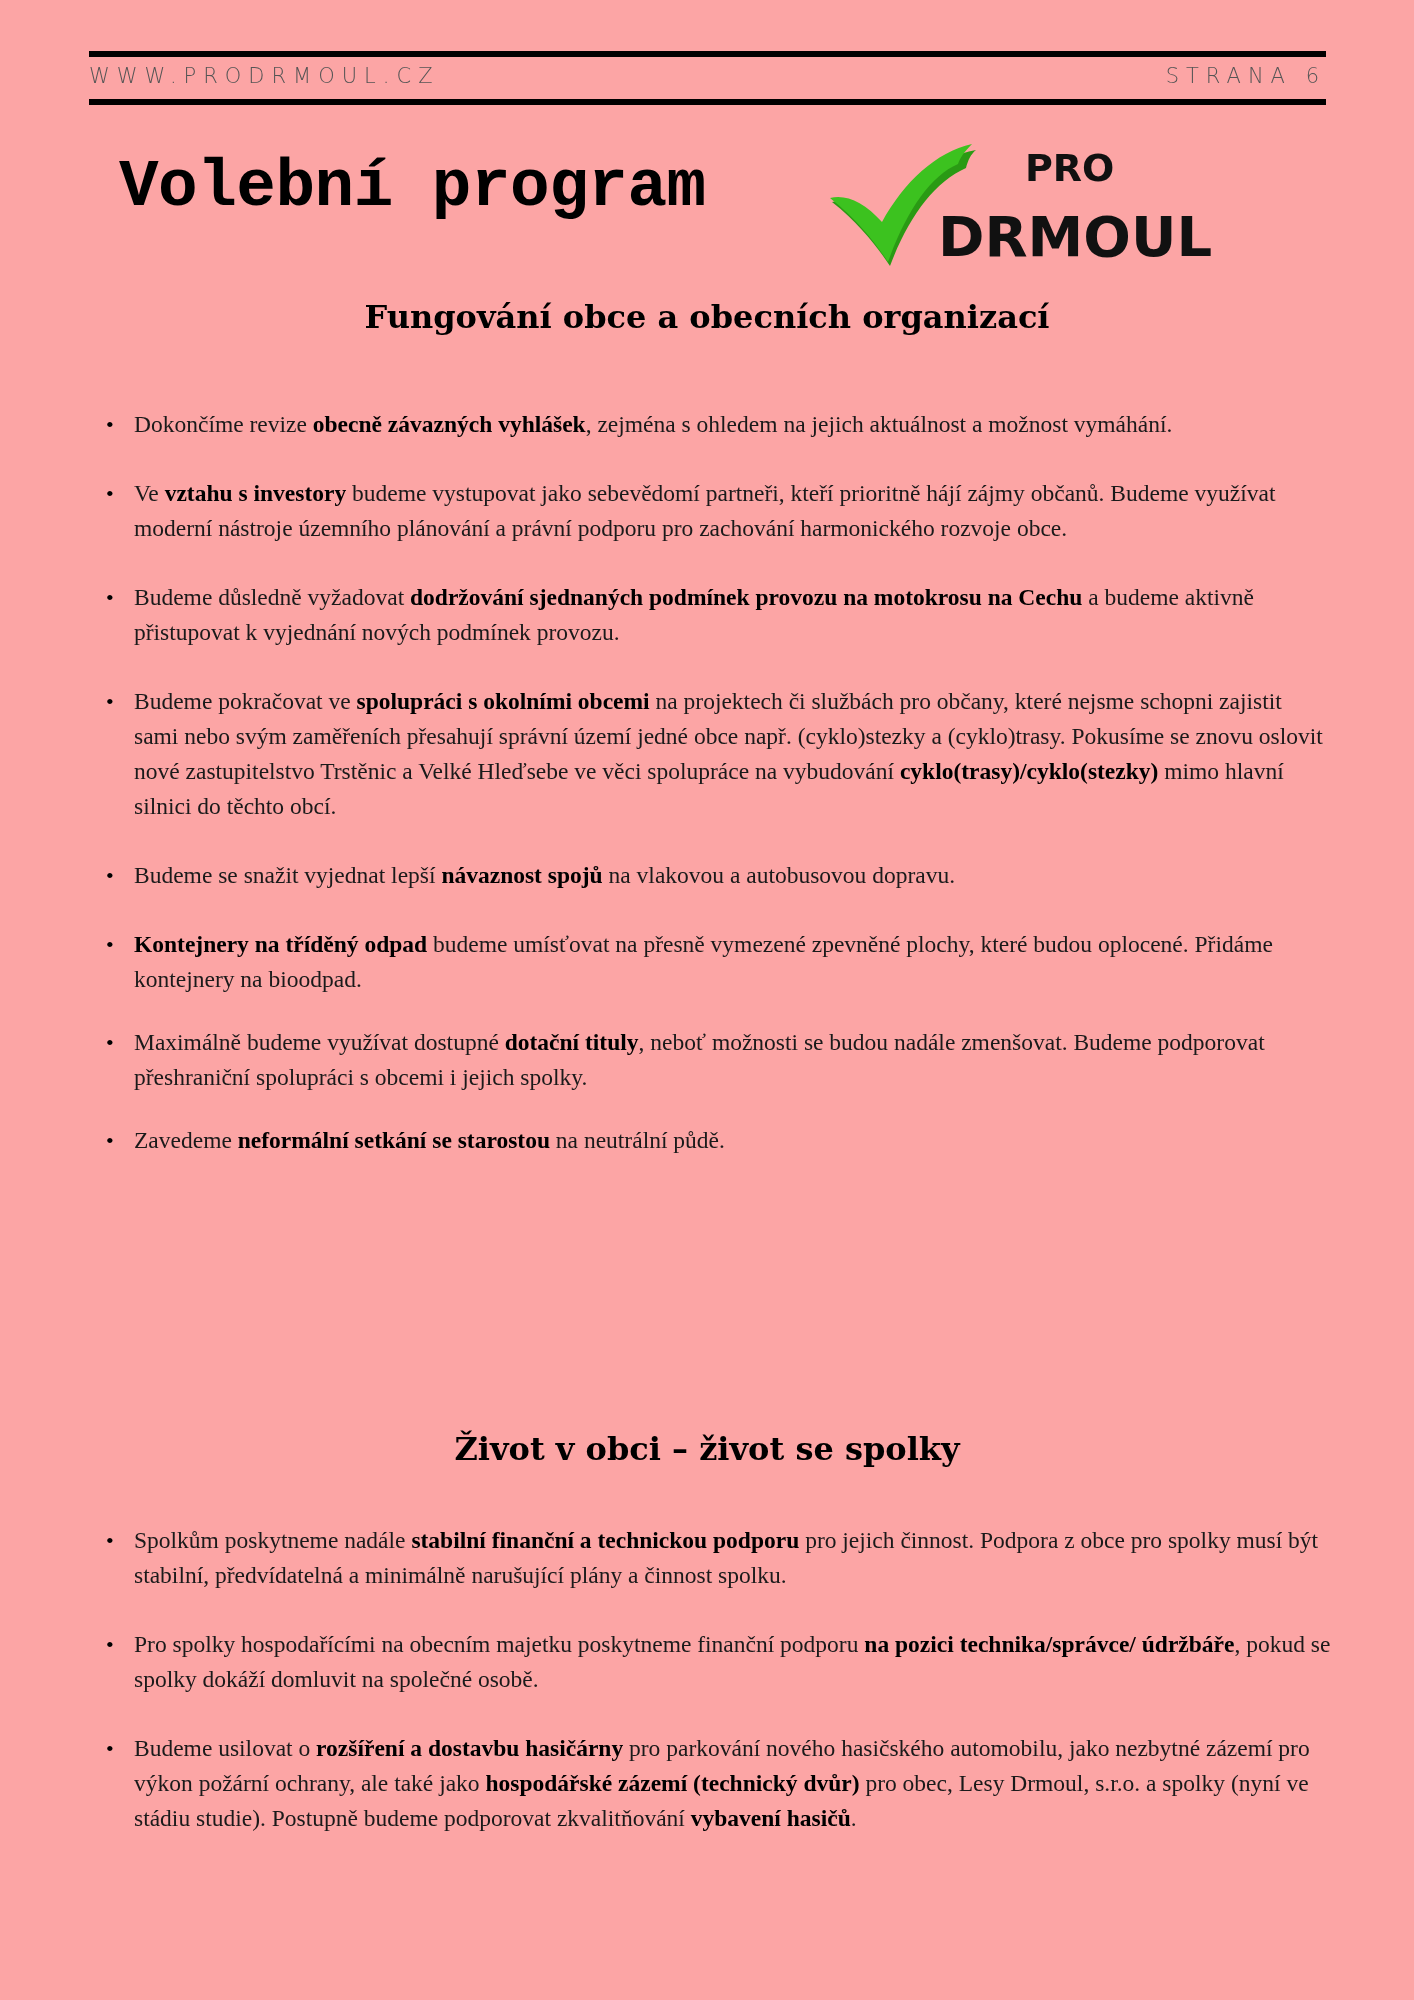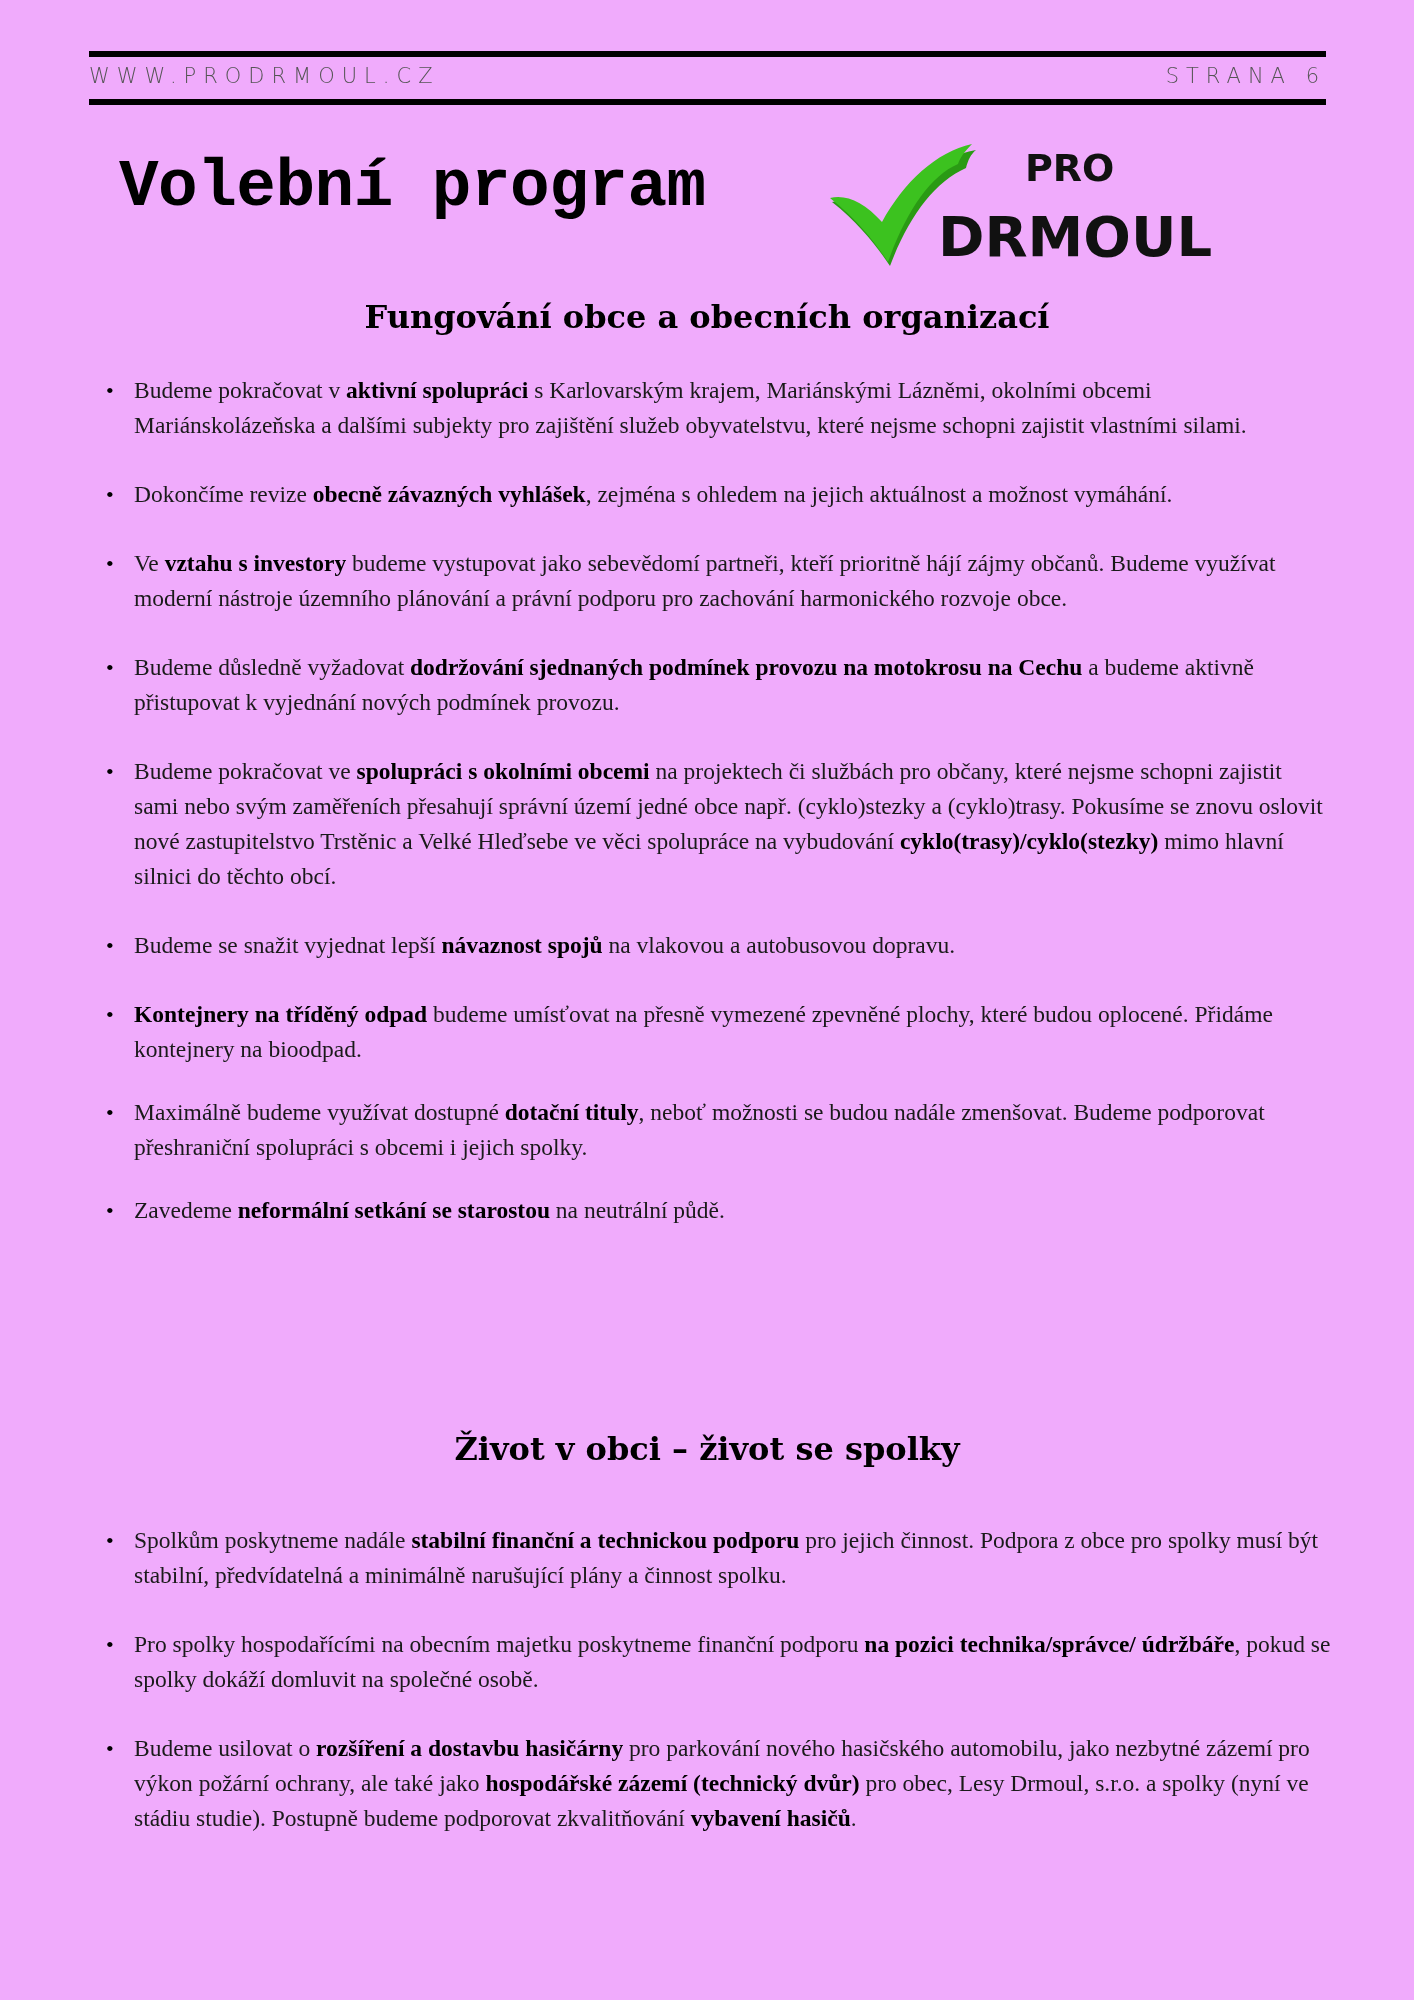--- a/index.html
+++ b/index.html
@@ -1,17 +1,17 @@
 <!DOCTYPE html>
 <html><head>
   <meta charset="utf-8">
   <style>
     html, body { margin: 0; padding: 0; background: #ffffff; }
     body { width: 1414px; height: 2000px; position: relative; overflow: hidden; color: #1a1a1a; }
-    .page { position: absolute; left: 0; top: 0; width: 1414px; height: 2000px; background: #f0abfc; }
+    .page { position: absolute; left: 0; top: 0; width: 1414px; height: 2000px; background: #fca5a5; }
 
     
     .rule { position: absolute; left: 89px; width: 1237px; background: #000; }
     .rule.top { top: 51px; height: 6px; }
     .rule.bottom { top: 99px; height: 6px; }
     .hdr-text { position: absolute; top: 64px; font-family: "DejaVu Sans", sans-serif; font-size: 21px; letter-spacing: 7px; color: #555; font-weight: 300; }
     .hdr-left { left: 89px; }
     .hdr-right { right: 88px; letter-spacing: 7px; }
 
     
@@ -46,21 +46,20 @@
     <svg class="logo-check" viewBox="0 0 150 135">
       <path id="check-shadow" d="M6 62 C22 58 40 66 58 86 C80 48 112 16 150 10 C145 14 142 20 140 28 C108 42 82 78 64 126 C52 108 34 84 6 62 Z" fill="#2a9a14"></path>
       <path id="check-main" d="M4 58 C20 54 38 62 56 82 C78 42 110 12 146 4 C138 12 134 18 132 24 C104 36 80 72 62 122 C50 104 32 80 4 58 Z" fill="#3cc21f"></path>
     </svg>
     <div class="logo-pro">PRO</div>
     <div class="logo-drmoul">DRMOUL</div>
   </div>
 
   <h2 class="section-heading" style="top:298px;">Fungování obce a obecních organizací</h2>
   <ul class="bullets" id="list-0" style="top:373px;">
-      <li style="margin-top: 0px;"><span>Budeme pokračovat v </span><b>aktivní spolupráci</b><span> s Karlovarským krajem, Mariánskými Lázněmi, okolními obcemi Mariánskolázeňska a dalšími subjekty pro zajištění služeb obyvatelstvu, které nejsme schopni zajistit vlastními silami.</span></li>
       <li style="margin-top: 34px;"><span>Dokončíme revize </span><b>obecně závazných vyhlášek</b><span>, zejména s ohledem na jejich aktuálnost a možnost vymáhání.</span></li>
       <li style="margin-top: 34px;"><span>Ve </span><b>vztahu s investory</b><span> budeme vystupovat jako sebevědomí partneři, kteří prioritně hájí zájmy občanů. Budeme využívat moderní nástroje územního plánování a právní podporu pro zachování harmonického rozvoje obce.</span></li>
       <li style="margin-top: 34px;"><span>Budeme důsledně vyžadovat </span><b>dodržování sjednaných podmínek provozu na motokrosu na Cechu</b><span> a budeme aktivně přistupovat k vyjednání nových podmínek provozu.</span></li>
       <li style="margin-top: 34px;"><span>Budeme pokračovat ve </span><b>spolupráci s okolními obcemi</b><span> na projektech či službách pro občany, které nejsme schopni zajistit sami nebo svým zaměřeních přesahují správní území jedné obce např. (cyklo)stezky a (cyklo)trasy. Pokusíme se znovu oslovit nové zastupitelstvo Trstěnic a Velké Hleďsebe ve věci spolupráce na vybudování </span><b>cyklo(trasy)/cyklo(stezky)</b><span> mimo hlavní silnici do těchto obcí.</span></li>
       <li style="margin-top: 34px;"><span>Budeme se snažit vyjednat lepší </span><b>návaznost spojů</b><span> na vlakovou a autobusovou dopravu.</span></li>
       <li style="margin-top: 34px;"><b>Kontejnery na tříděný odpad</b><span> budeme umísťovat na přesně vymezené zpevněné plochy, které budou oplocené. Přidáme kontejnery na bioodpad.</span></li>
       <li style="margin-top: 28px;"><span>Maximálně budeme využívat dostupné </span><b>dotační tituly</b><span>, neboť možnosti se budou nadále zmenšovat. Budeme podporovat přeshraniční spolupráci s obcemi i jejich spolky.</span></li>
       <li style="margin-top: 28px;"><span>Zavedeme </span><b>neformální setkání se starostou</b><span> na neutrální půdě.</span></li>
     </ul>
 

